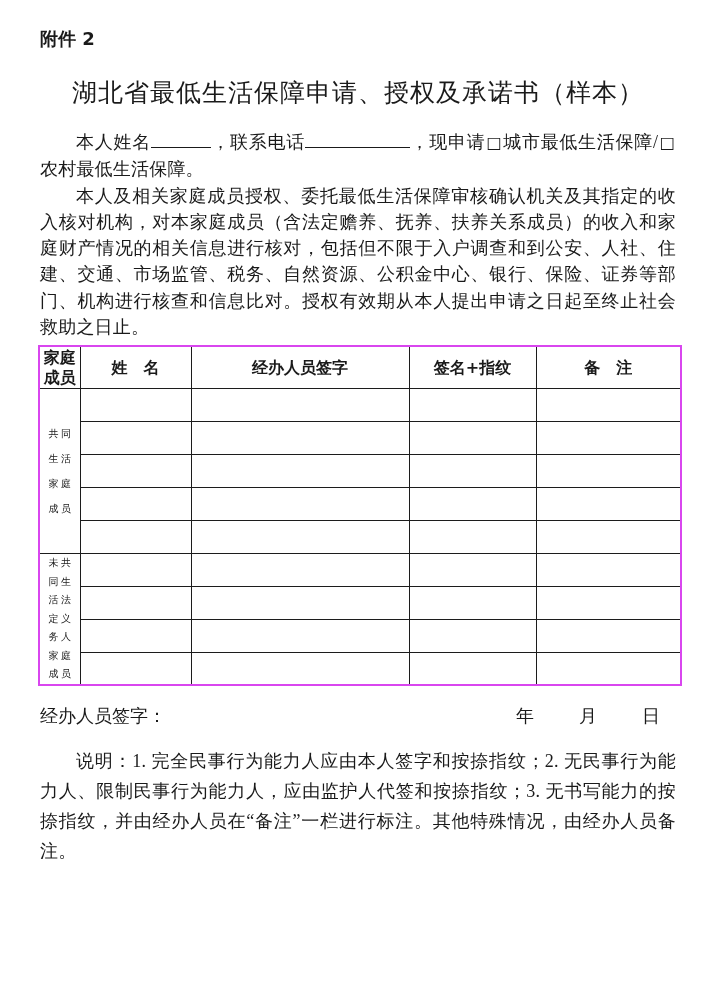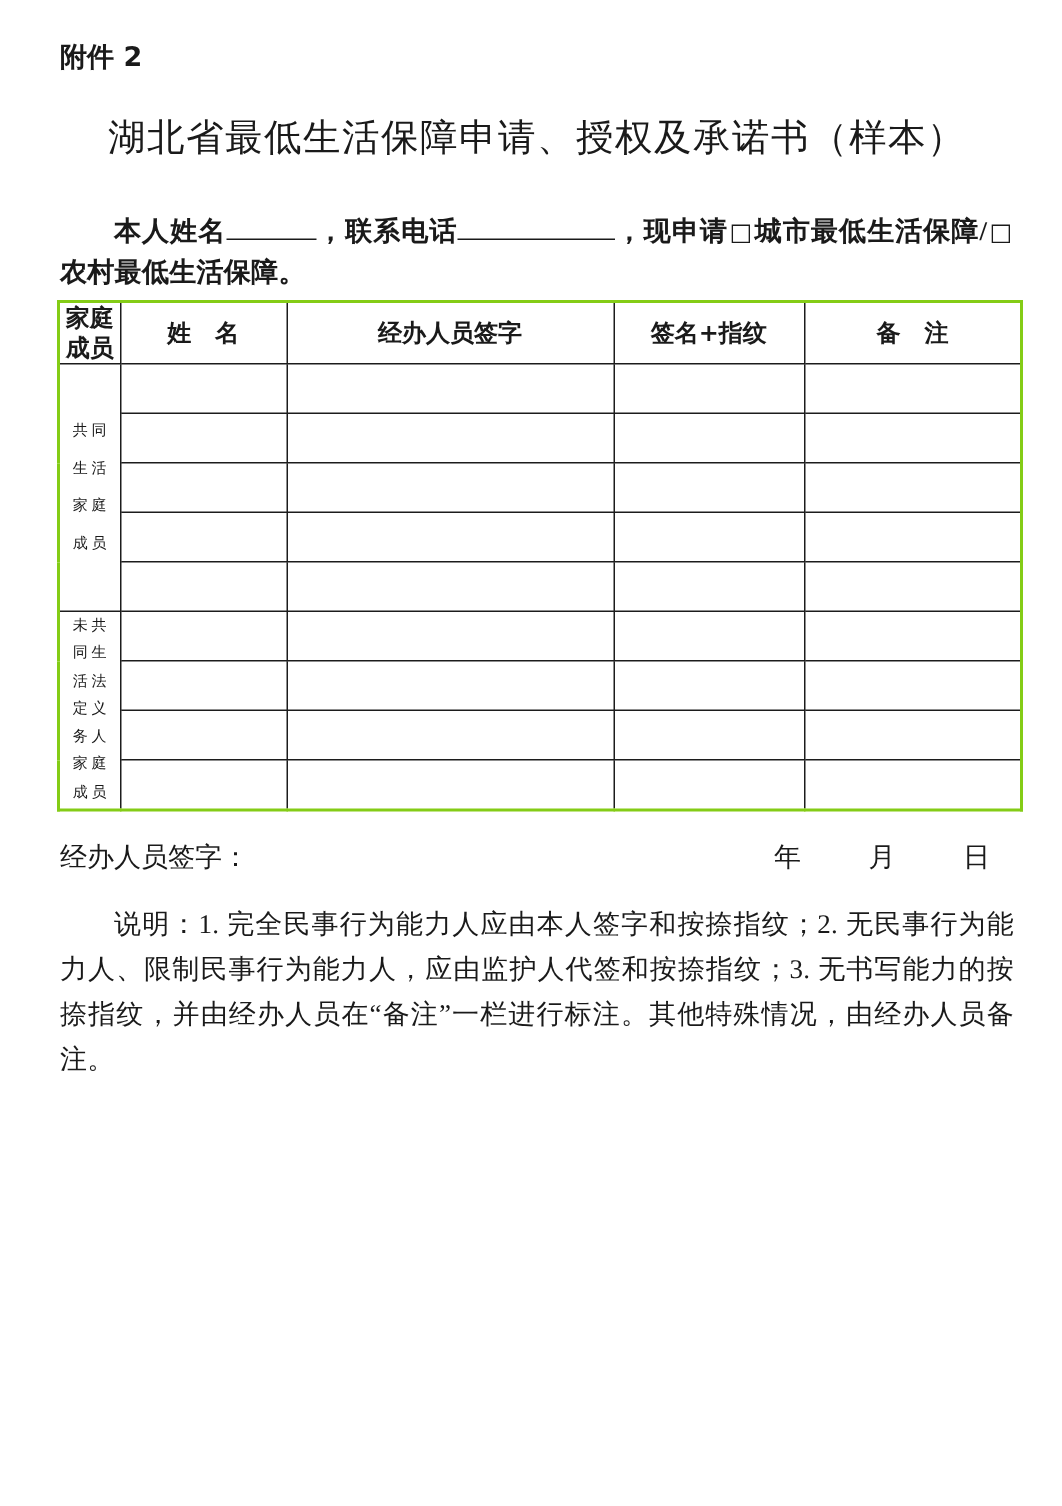--- a/index.html
+++ b/index.html
@@ -30,21 +30,21 @@
     letter-spacing: 1px;
     white-space: nowrap;
   }
   .body-text {
     font-size: 18px;
     line-height: 26.3px;
     text-align: justify;
     text-indent: 2em;
     letter-spacing: 0.2px;
   }
-  .first-para { margin-top: 31px; font-weight: bold; }
+  .first-para { margin-top: 19px; }
   .fill-line {
     display: inline-block;
     height: 15px;
     border-bottom: 1.5px solid #1a1a1a;
     vertical-align: baseline;
   }
   .w-name  { width: 60px; }
   .w-phone { width: 105px; }
   .checkbox {
     font-family: "DejaVu Sans", sans-serif;
@@ -55,21 +55,21 @@
     margin-top: 5px;
     margin-left: -2px;
     width: 642px;
     border-collapse: collapse;
     table-layout: fixed;
   }
   .members-table th, .members-table td {
     border: 1px solid #1c1c1c;
     padding: 0;
   }
-  .members-table { border: 2px solid #84cc16; }
+  .members-table { border: 2px solid #d946ef; }
   .members-table th {
     font-family: "DejaVu Sans", "Liberation Sans", sans-serif;
     font-weight: bold;
     font-size: 16px;
     line-height: 20px;
     height: 42px;
     text-align: center;
     vertical-align: middle;
     white-space: pre-line;
   }
@@ -110,20 +110,21 @@
 <body>
 
 <div class="page">
 
   <div class="attachment">附件 2</div>
 
   <div class="title">湖北省最低生活保障申请、授权及承诺书（样本）</div>
 
   <p class="body-text first-para"><span>本人姓名</span><span class="fill-line w-name"></span><span>，联系电话</span><span class="fill-line w-phone"></span><span>，现申请</span><span class="checkbox">□</span><span>城市最低生活保障/</span><span class="checkbox">□</span><span>农村最低生活保障。</span></p>
 
+  <p class="body-text">本人及相关家庭成员授权、委托最低生活保障审核确认机关及其指定的收入核对机构，对本家庭成员（含法定赡养、抚养、扶养关系成员）的收入和家庭财产情况的相关信息进行核对，包括但不限于入户调查和到公安、人社、住建、交通、市场监管、税务、自然资源、公积金中心、银行、保险、证券等部门、机构进行核查和信息比对。授权有效期从本人提出申请之日起至终止社会救助之日止。</p>
 
 
   <table class="members-table">
     <colgroup>
       <col style="width:41px">
       <col style="width:111px">
       <col style="width:218px">
       <col style="width:127px">
       <col style="width:145px">
     </colgroup>

